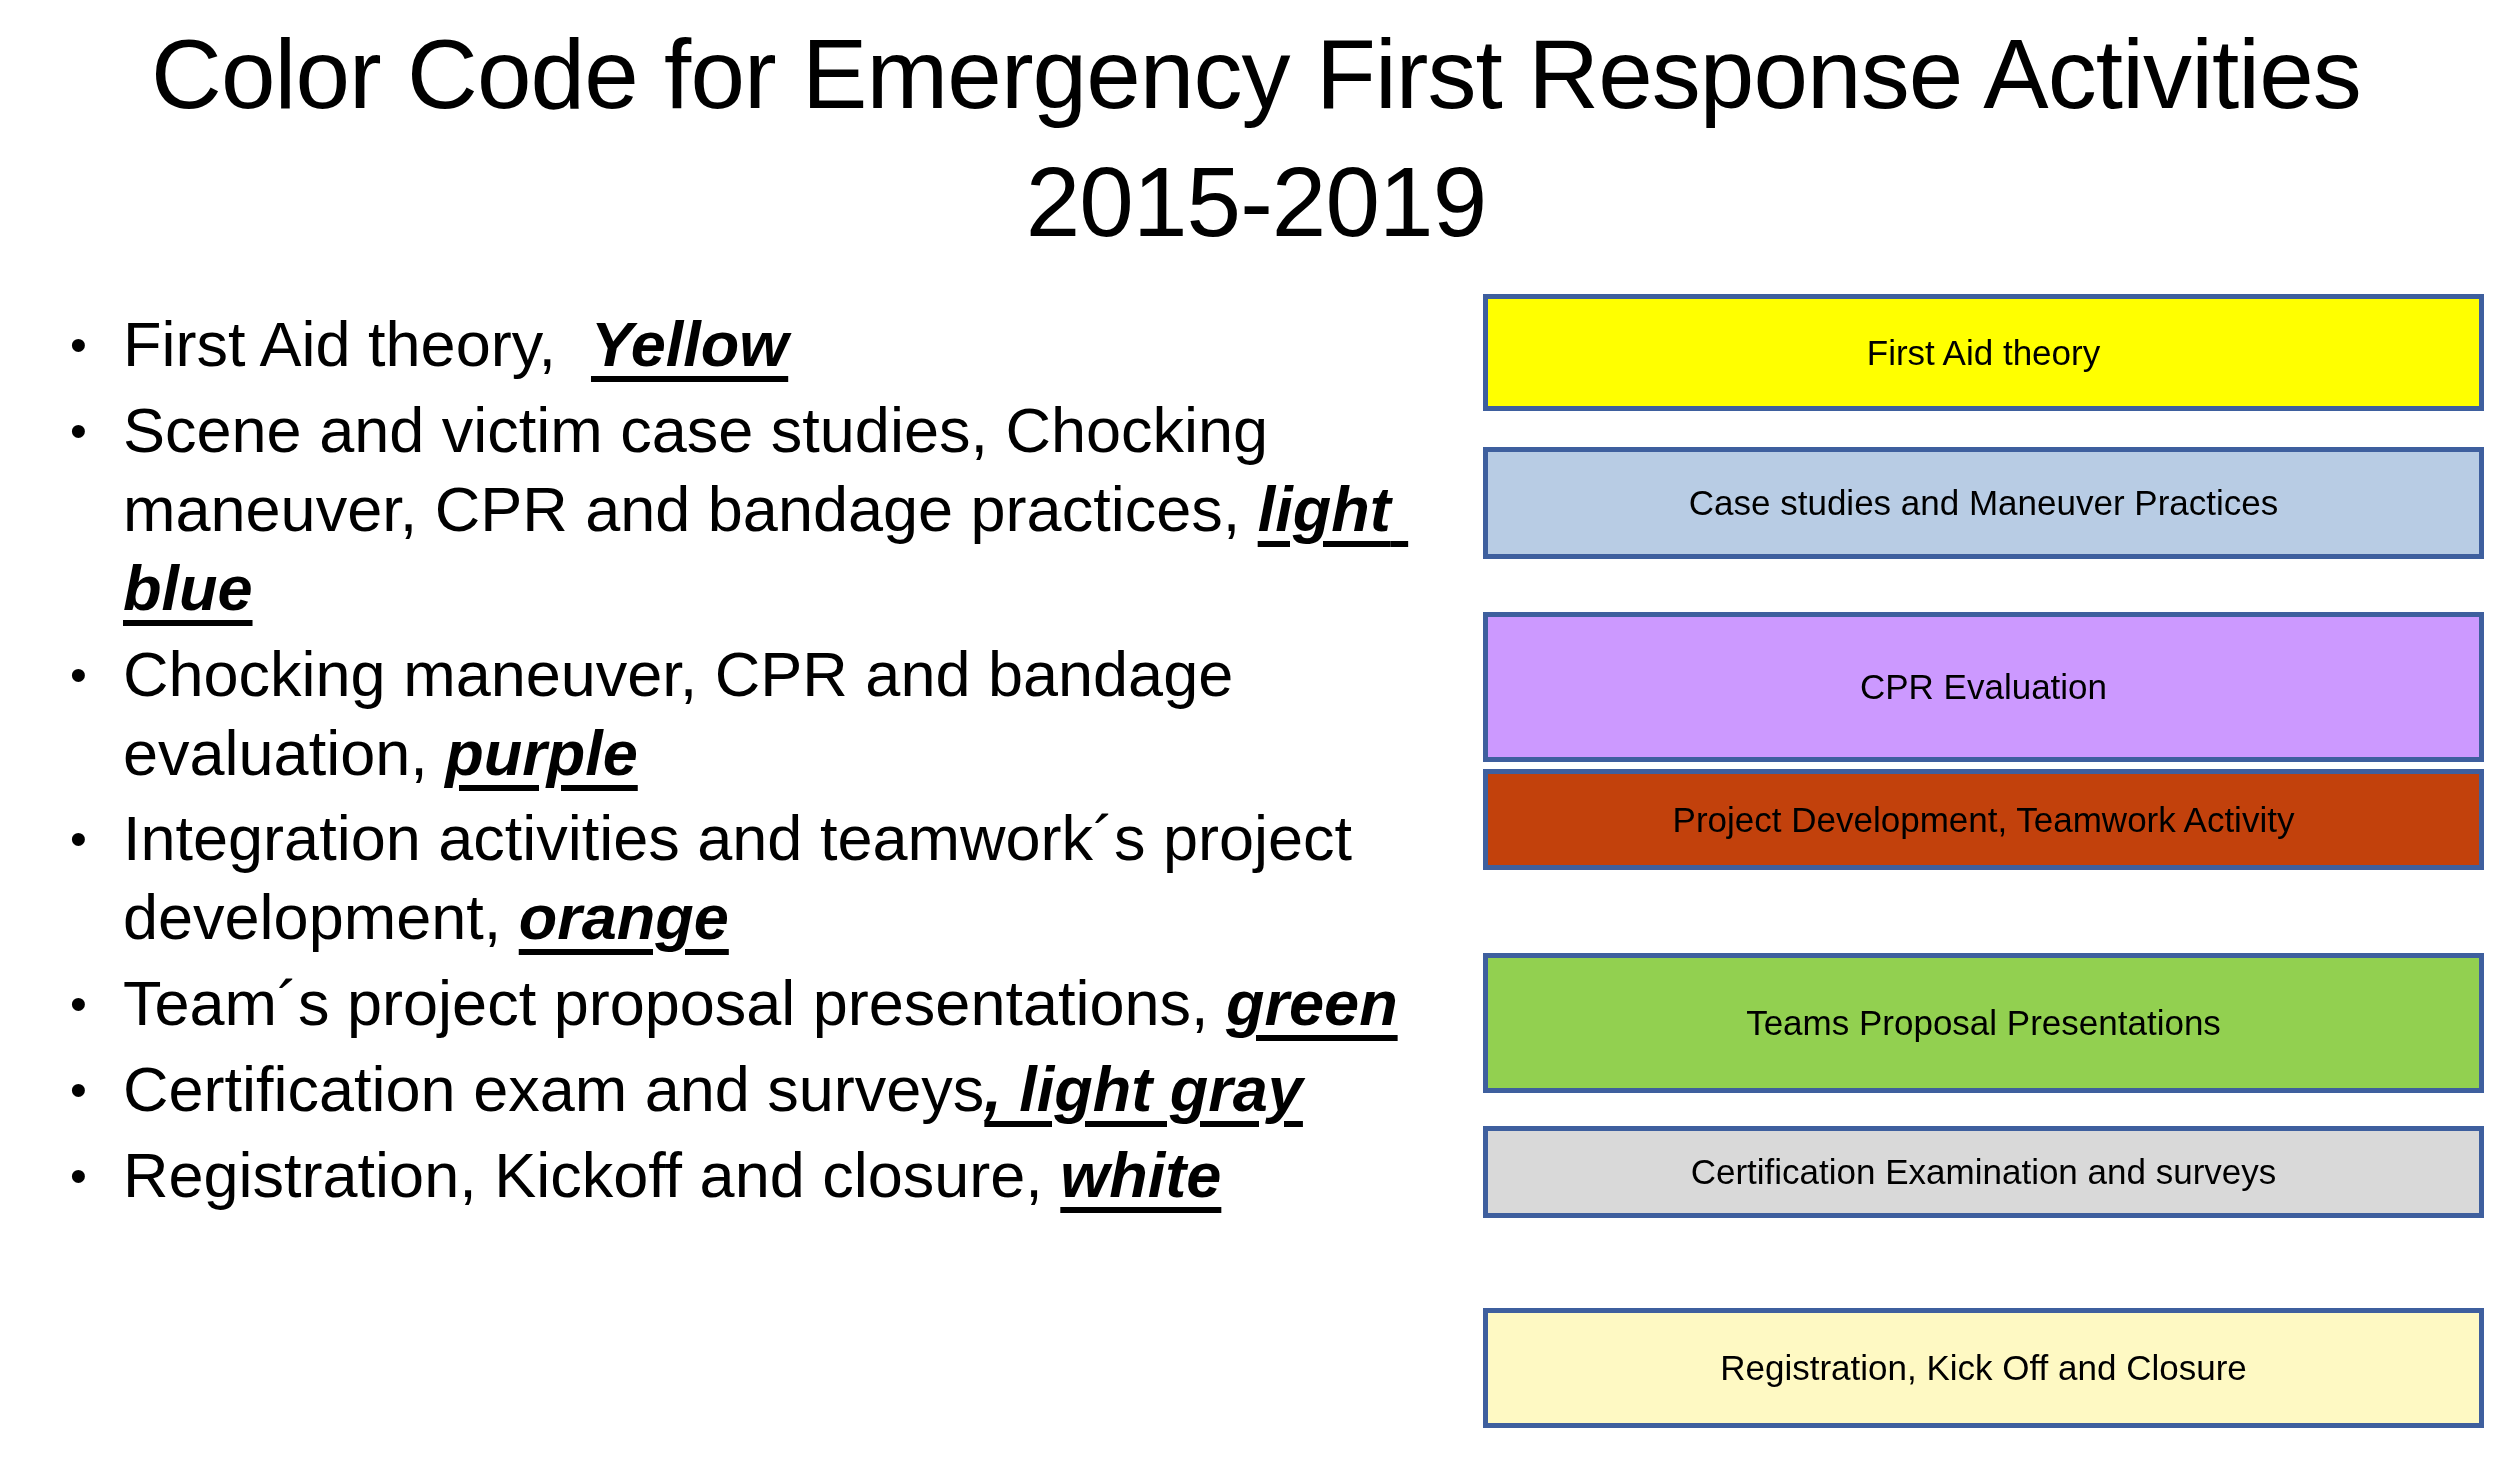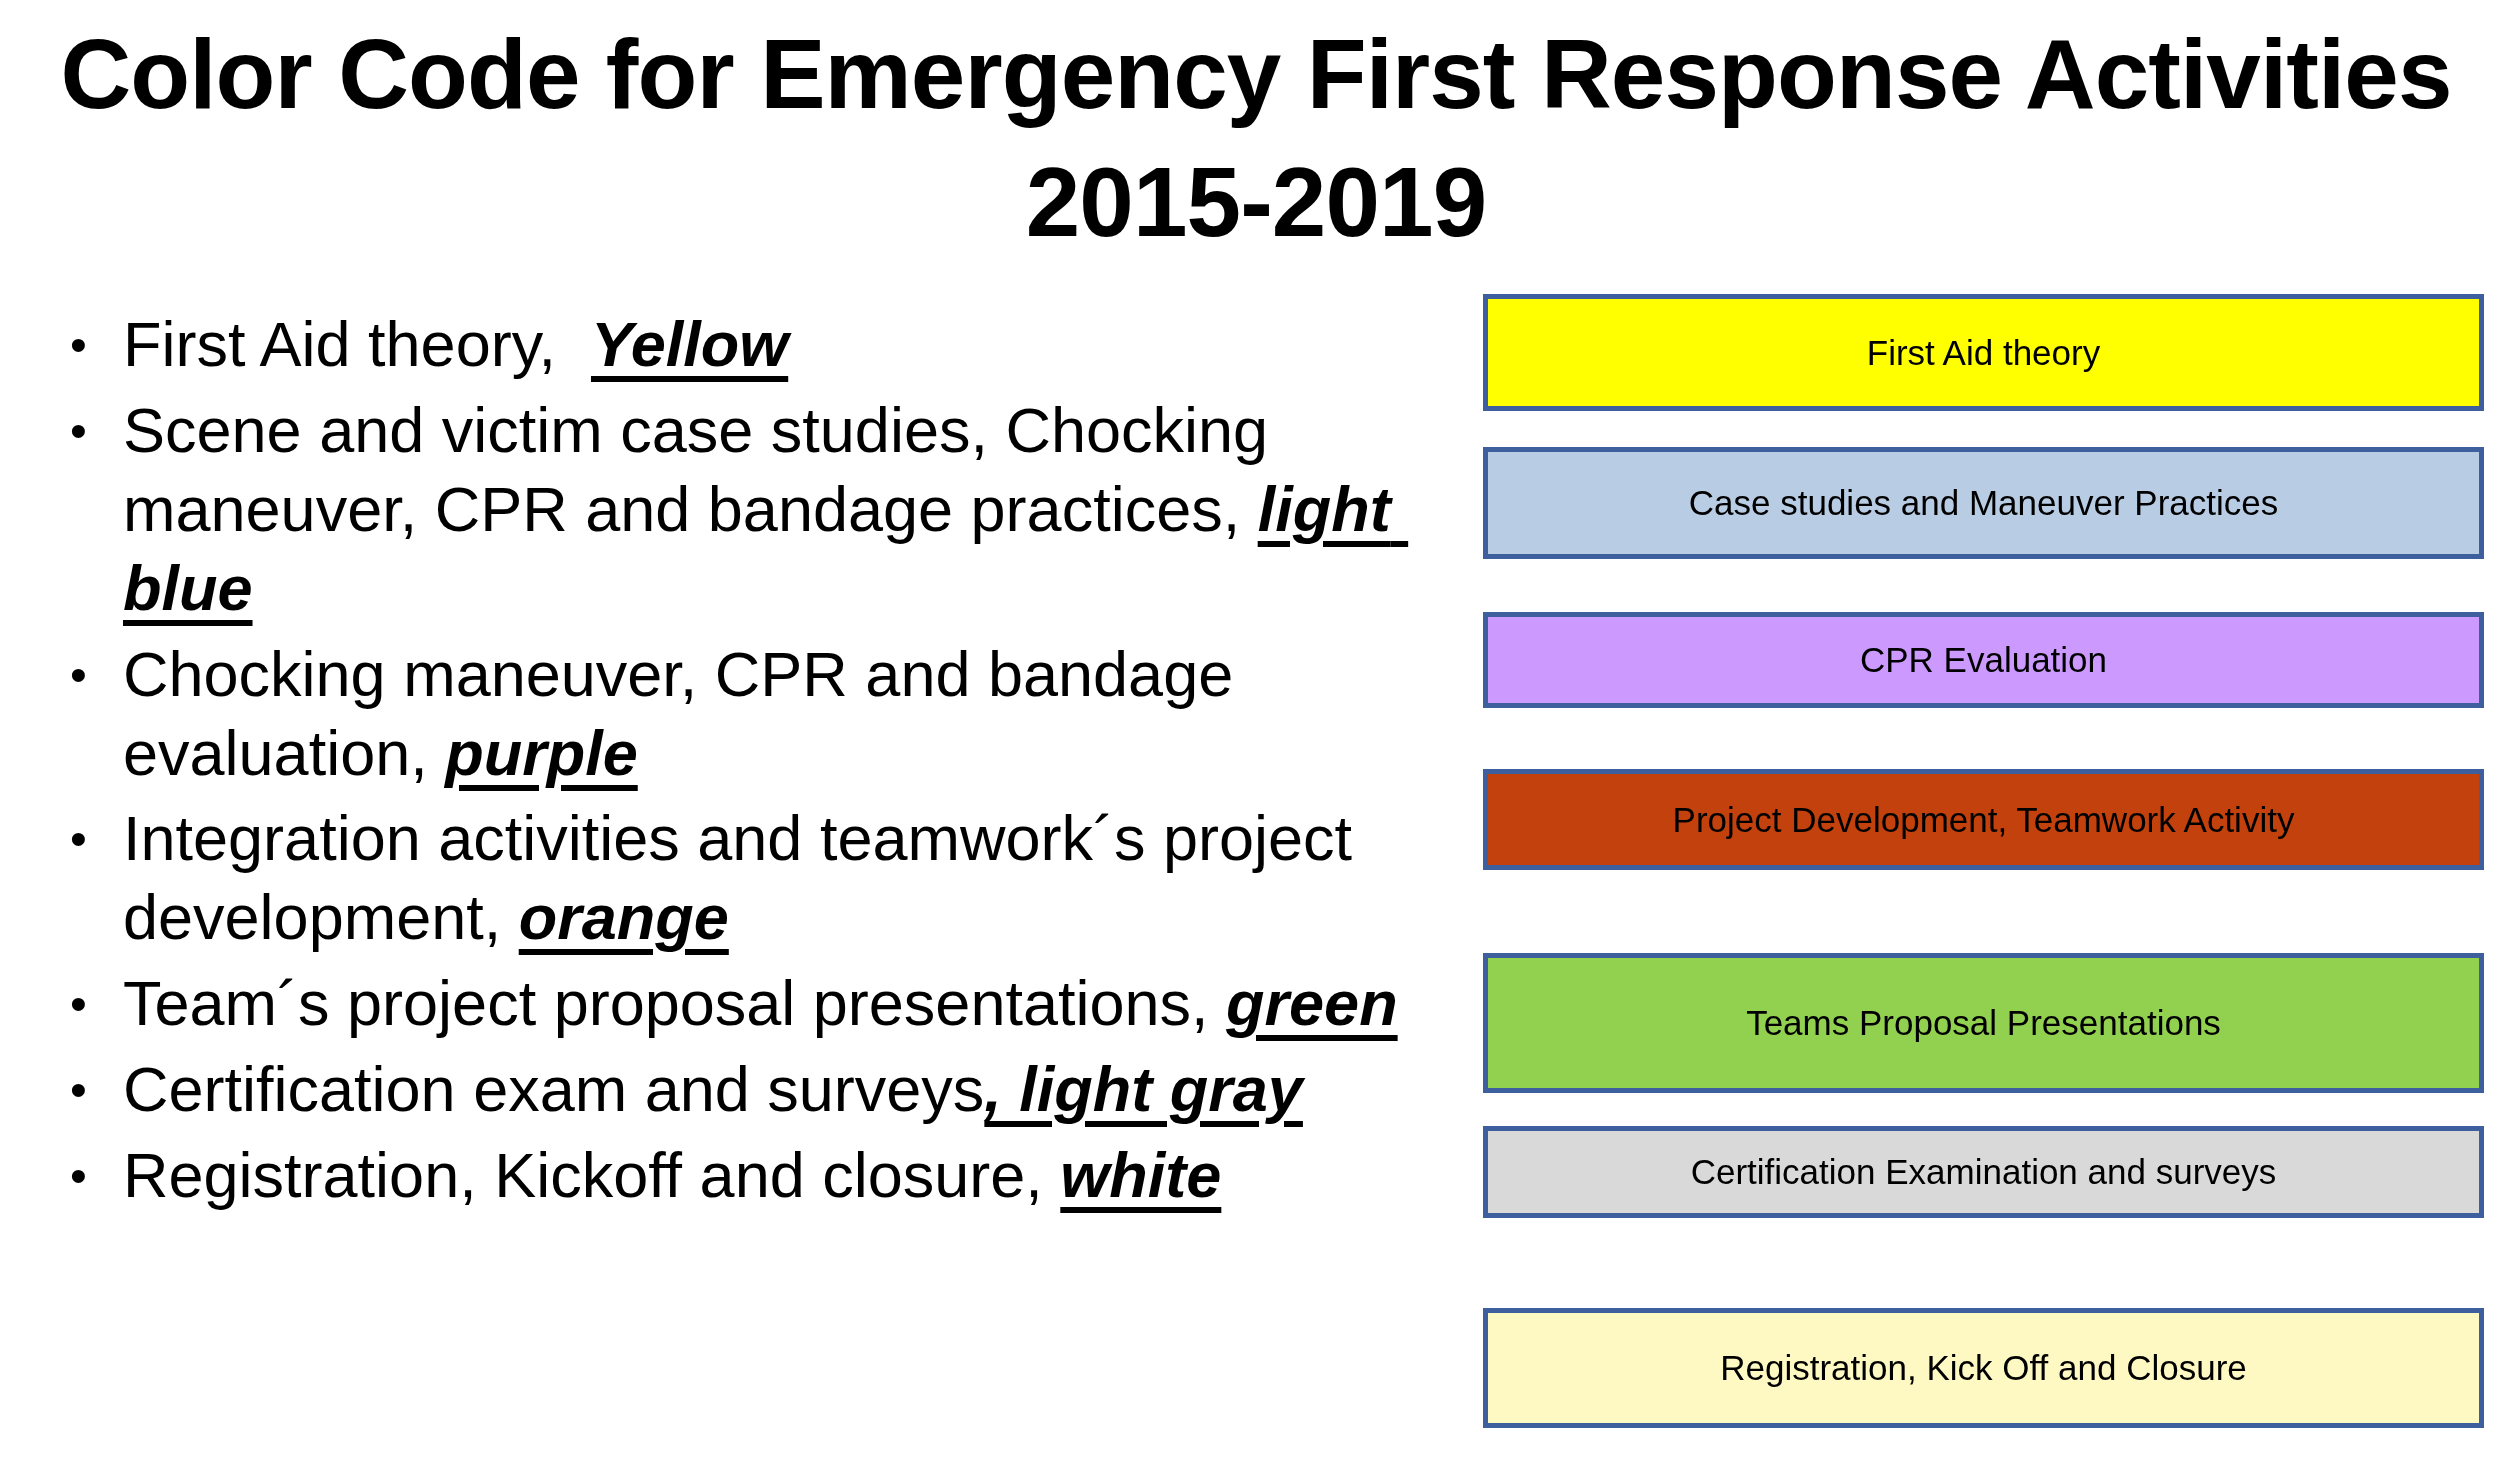--- a/index.html
+++ b/index.html
@@ -16,21 +16,21 @@
     overflow:hidden;
     position:relative;
   }
   .slide{position:absolute;inset:0;}
 
   
   .title{
     position:absolute;
     top:10.2px;left:0;right:0;
     text-align:center;
-    font-weight:700;
+    font-weight:400;
     font-size:98px;
     line-height:128px;
     letter-spacing:-0.9px;
     white-space:nowrap;
   }
   .title-line{display:block;}
 
   
   .bullets{
     position:absolute;
@@ -120,21 +120,21 @@
     </li>
   </ul>
 
   <div class="legend">
     <div class="legend-box" style="top: 294px; height: 117px; background-color: rgb(255, 255, 0);">
       <span class="legend-label">First Aid theory</span>
     </div>
     <div class="legend-box" style="top: 447px; height: 112px; background-color: rgb(184, 204, 228);">
       <span class="legend-label">Case studies and Maneuver Practices</span>
     </div>
-    <div class="legend-box" style="top: 612px; height: 96px; background-color: rgb(204, 153, 255);">
+    <div class="legend-box" style="top: 612px; height: 150px; background-color: rgb(204, 153, 255);">
       <span class="legend-label">CPR Evaluation</span>
     </div>
     <div class="legend-box" style="top: 769px; height: 101px; background-color: #c2410c;">
       <span class="legend-label">Project Development, Teamwork Activity</span>
     </div>
     <div class="legend-box" style="top: 953px; height: 140px; background-color: rgb(146, 208, 80);">
       <span class="legend-label">Teams Proposal Presentations</span>
     </div>
     <div class="legend-box" style="top: 1126px; height: 92px; background-color: rgb(217, 217, 217);">
       <span class="legend-label">Certification Examination and surveys</span>

